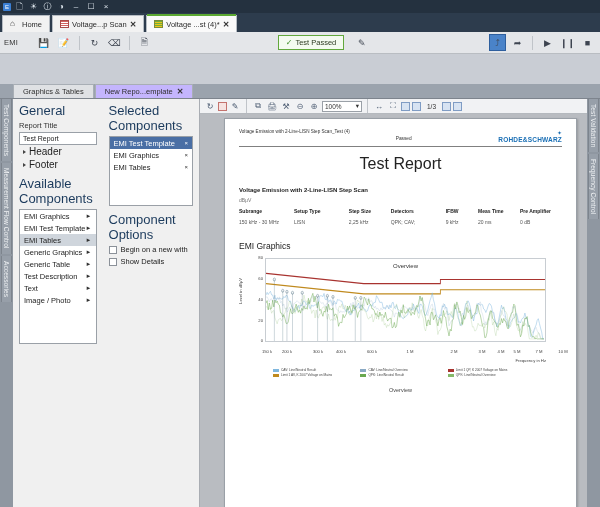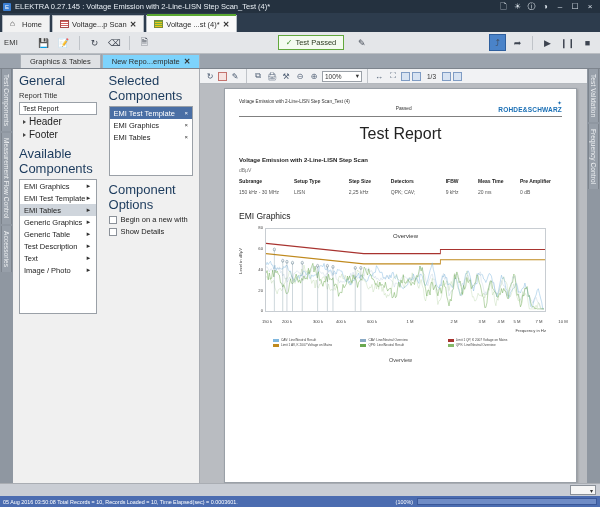--- a/index.html
+++ b/index.html
@@ -66,28 +66,28 @@
     border:1px solid #62a83c; background:#f4fbf0; color:#2d3b22;
     font-size:7.5px; padding:2px 7px; display:flex; align-items:center; gap:3px;
     margin:0 6px;
   }
   #passed-check { color:#3f8e28; font-size:8px; }
   .spacer { flex:1; }
 
   
   #subtabrow {
     height:15px; background:#9ba3ad; display:flex; align-items:flex-end;
-    padding-left:20px; border-bottom:1px solid #7d848d;
+    padding-left:13px; border-bottom:1px solid #7d848d;margin-top:30px;
   }
   .subtab {
     height:14px; display:flex; align-items:center; gap:4px;
     padding:0 9px; font-size:7.5px; color:#2f2f2f;
     background:#dfe1e4; border:1px solid #a8aeb5; border-bottom:none; margin-right:1px;
   }
-  .subtab.active { background:#7dd3fc; }
+  .subtab.active { background:#c4b5fd; }
 
   
   #body { display:flex; height:414px; }
 
   
   .rail {
     width:13px; background:#8f97a1; position:relative;
     display:flex; flex-direction:column; align-items:center;
   }
   .rail-tab {
@@ -212,21 +212,20 @@
     align-items:center; font-size:5.4px; padding:0 3px; gap:4px;
   }
   #status-pct { margin-left:auto; font-size:5.4px; }
   #status-progress { width:180px; height:7px; background:#6f8cc6; border:1px solid #3a589a; }
 </style>
 </head>
 <body>
 
 <div id="titlebar">
   <div id="app-logo">E</div>
-  <div id="titlebar-text">ELEKTRA 0.27.145 : Voltage Emission with 2-Line-LISN Step Scan_Test (4)*</div>
   <div id="titlebar-buttons">
     <span class="tb-icon">🗋</span>
     <span class="tb-icon">☀</span>
     <span class="tb-icon">ⓘ</span>
     <span class="tb-icon">◑</span>
     <span class="win-btn">–</span>
     <span class="win-btn">☐</span>
     <span class="win-btn">×</span>
   </div>
 </div>

